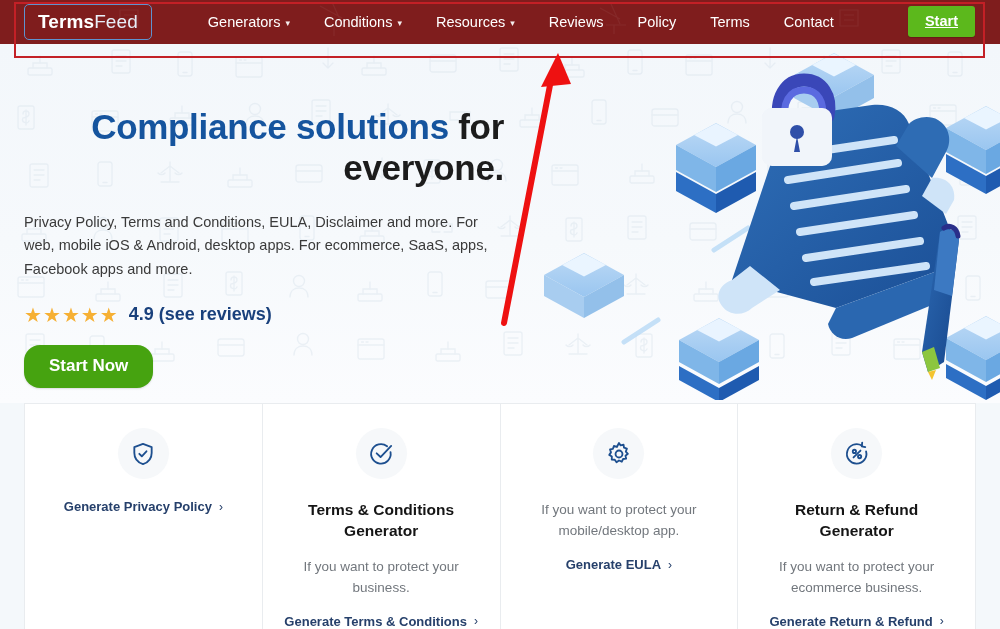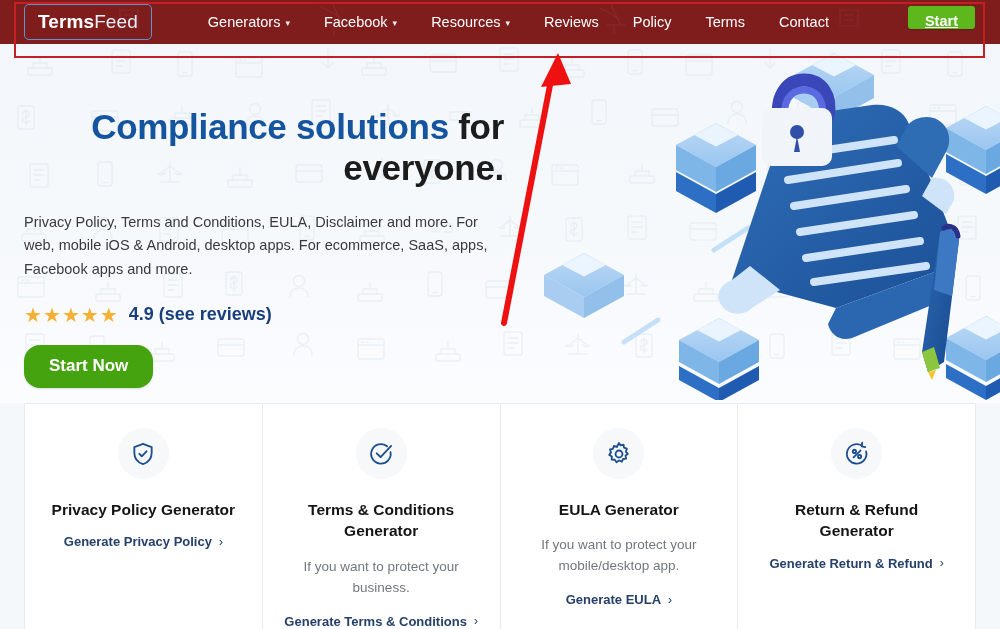--- a/index.html
+++ b/index.html
@@ -54,21 +54,21 @@
   .caret { font-size: 9px; opacity: .92; transform: translateY(1px); }
 
   #start-btn {
     position: absolute; right: 25px; top: 6px;
     background: #5cb81c;
     color: #ffffff;
     font-size: 14.5px;
     font-weight: bold;
     border: none;
     border-radius: 3px;
-    padding: 7px 17px 0 17px;
+    padding: 7px 17px 8px 17px;
     text-decoration: underline;
     cursor: pointer;
     font-family: "Liberation Sans", sans-serif;
     box-shadow: 0 1px 1px rgba(0,0,0,.18);
   }
 
   
   #hero {
     position: absolute; top: 44px; left: 0;
     width: 1000px; height: 359px;
@@ -207,21 +207,21 @@
     <div id="logo-box">
       <span class="lg-a">Terms</span><span class="lg-b">Feed</span>
     </div>
 
     <div id="nav-links">
       <a class="nav-link">
         <span>Generators</span>
         <span class="caret">▾</span>
       </a>
       <a class="nav-link">
-        <span>Facebook</span>
+        <span>Conditions</span>
         <span class="caret">▾</span>
       </a>
       <a class="nav-link">
         <span>Resources</span>
         <span class="caret">▾</span>
       </a>
       <a class="nav-link">
         <span>Reviews</span>
       </a>
       <a class="nav-link">
@@ -514,21 +514,20 @@
 
   <div id="cards">
 
     <div class="card">
       <div class="card-icon-wrap">
         <svg width="26" height="26" viewBox="0 0 24 24" fill="none" stroke="#1d4f8f" stroke-width="1.7" stroke-linecap="round" stroke-linejoin="round">
           <path d="M12 2.6 L20 5.6 V11 c0 5.3-3.4 8.8-8 10.4 -4.6-1.6-8-5.1-8-10.4 V5.6 Z"></path>
           <path d="M8.6 11.8 l2.3 2.3 l4.3-4.6"></path>
         </svg>
       </div>
-      <div class="card-title">Privacy Policy Generator</div>
       <span class="card-link">
         <span>Generate Privacy Policy</span>
         <span class="chev">›</span>
       </span>
     </div>
 
     <div class="card">
       <div class="card-icon-wrap">
         <svg width="26" height="26" viewBox="0 0 24 24" fill="none" stroke="#1d4f8f" stroke-width="1.7" stroke-linecap="round" stroke-linejoin="round">
           <path d="M20.8 10.4 A9 9 0 1 1 17.6 4.9"></path>
@@ -543,39 +542,39 @@
       </span>
     </div>
 
     <div class="card">
       <div class="card-icon-wrap">
         <svg width="26" height="26" viewBox="0 0 24 24" fill="none" stroke="#1d4f8f" stroke-width="1.7" stroke-linecap="round" stroke-linejoin="round">
           <circle cx="12" cy="12" r="3.2"></circle>
           <path d="M12 1.8 l1.5 2.3 2.7-.7 .4 2.8 2.7 .9 -1 2.6 1.9 2.1 -2.2 1.8 .6 2.7 -2.8 .3 -1.2 2.5 -2.6-1.1 -2.3 1.6 -1.6-2.3 -2.8-.2 .1-2.8 -2.4-1.5 1.6-2.3 -.9-2.7 2.7-.6 .9-2.6 2.7 .9 Z"></path>
         </svg>
       </div>
-      <div class="card-title">EULA Generator</div>
       <div class="card-desc">If you want to protect your mobile/desktop app.</div>
       <span class="card-link">
         <span>Generate EULA</span>
         <span class="chev">›</span>
       </span>
     </div>
 
     <div class="card">
       <div class="card-icon-wrap">
         <svg width="26" height="26" viewBox="0 0 24 24" fill="none" stroke="#1d4f8f" stroke-width="1.7" stroke-linecap="round" stroke-linejoin="round">
           <path d="M20.4 9.6 A9 9 0 1 1 16.4 4.2"></path>
           <path d="M16.8 1.6 L16.4 4.9 L19.6 5.6"></path>
           <circle cx="9.6" cy="9.6" r="1.5"></circle>
           <circle cx="14.4" cy="14.4" r="1.5"></circle>
           <path d="M15.2 8.8 L8.8 15.2"></path>
         </svg>
       </div>
       <div class="card-title">Return &amp; Refund Generator</div>
+      <div class="card-desc">If you want to protect your ecommerce business.</div>
       <span class="card-link">
         <span>Generate Return &amp; Refund</span>
         <span class="chev">›</span>
       </span>
     </div>
   </div>
 
   <div id="annot-rect"></div>
 
   <svg id="annot-arrow" viewBox="0 0 1000 629">

